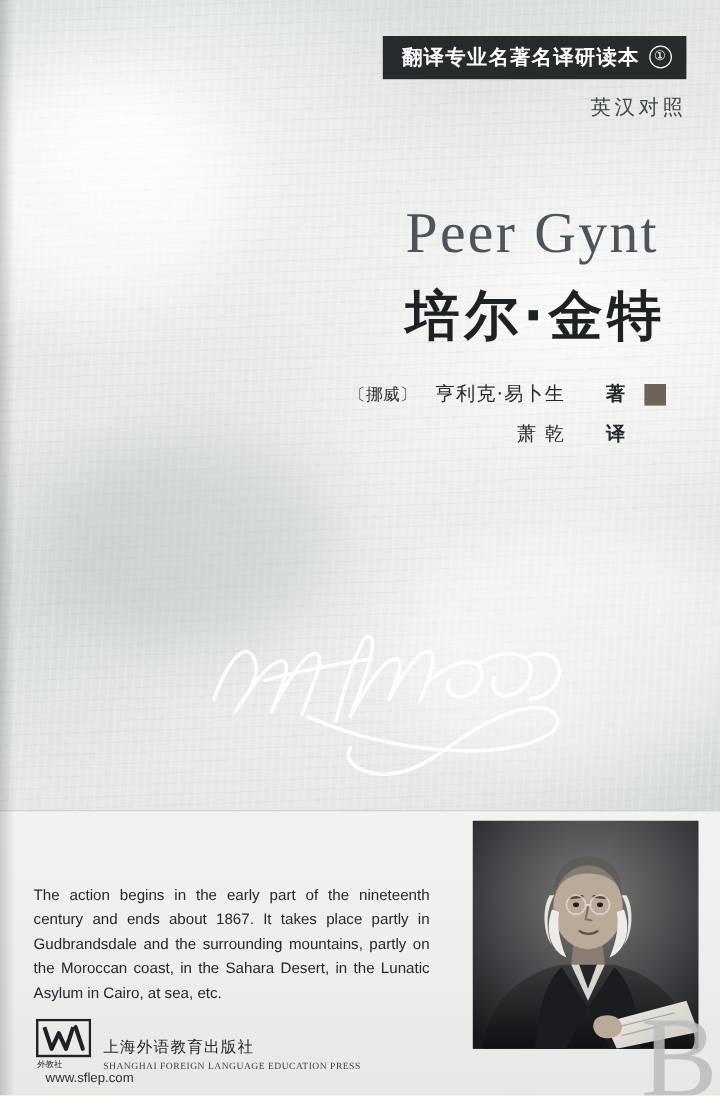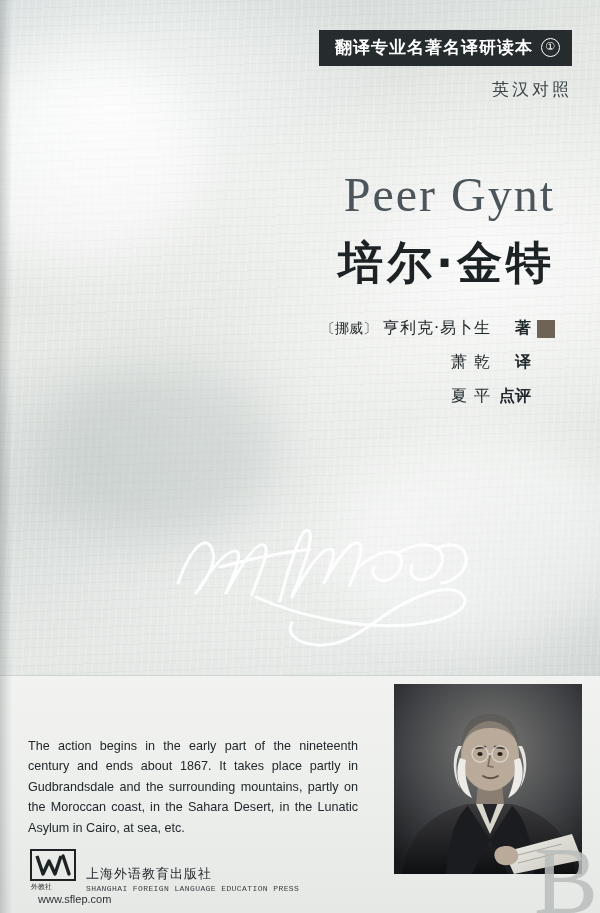--- a/index.html
+++ b/index.html
@@ -78,21 +78,21 @@
     font-size: 17px;
     color: #3d4548;
     letter-spacing: 3px;
     font-family: "DejaVu Sans", sans-serif;
   }
   
   .title-block {
     position: absolute;
     top: 170px;
     right: 45px;
-    text-align: right;
+    text-align: left;
     z-index: 5;
   }
   .title-en {
     font-family: "Liberation Serif", serif;
     font-size: 48px;
     color: #4c5559;
     letter-spacing: 2px;
     line-height: 1.06;
   }
   .title-zh {
@@ -109,21 +109,21 @@
     top: 318px;
     right: 45px;
     z-index: 5;
     font-family: "DejaVu Sans", sans-serif;
     color: #22282b;
   }
   .credit-row {
     display: flex;
     justify-content: flex-end;
     align-items: center;
-    gap: 6px;
+    gap: 16px;
     font-size: 16px;
     margin-bottom: 13px;
     white-space: nowrap;
   }
   .credit-role {
     font-weight: bold;
     min-width: 34px;
     text-align: right;
   }
   .credit-name {
@@ -196,21 +196,21 @@
     height: 44px;
   }
   .pub-text-zh {
     font-family: "DejaVu Sans", sans-serif;
     font-size: 13px;
     color: #1d2225;
     letter-spacing: 1px;
     line-height: 1.15;
   }
   .pub-text-en {
-    font-family: Liberation Mono, monospace;
+    font-family: Liberation Serif, serif;
     font-size: 8px;
     color: #3a4143;
     letter-spacing: 0.4px;
     margin-top: 2px;
   }
   .pub-url {
     position: absolute;
     left: 38px;
     bottom: 8px;
     font-family: "Liberation Sans", sans-serif;
@@ -266,25 +266,20 @@
   <div class="credits">
     <div class="credit-row">
       <span class="credit-country">〔挪威〕</span>
       <span class="credit-name">亨利克·易卜生</span>
       <span class="credit-role">著</span>
       <span class="credit-swatch"></span>
     </div>
     <div class="credit-row">
       <span class="credit-name">萧 乾</span>
       <span class="credit-role">译</span>
-      <span style="width:18px;"></span>
-    </div>
-    <div class="credit-row">
-      <span class="credit-name">夏 平</span>
-      <span class="credit-role">点评</span>
       <span style="width:18px;"></span>
     </div>
   </div>
 
   <div class="signature">
     <svg viewBox="0 0 330 160" width="330" height="160" xmlns="http://www.w3.org/2000/svg">
       <g fill="none" stroke="#ffffff" stroke-width="3" stroke-linecap="round" stroke-linejoin="round" opacity="0.95">
         <path d="M18 78 C32 40, 46 30, 52 44 C58 58, 44 78, 36 88 C50 66, 66 44, 76 46 C84 48, 72 74, 66 88 C80 62, 96 36, 104 40 C112 44, 96 76, 92 90"></path>
         <path d="M60 62 C90 54, 120 48, 150 44"></path>
         <path d="M120 96 C126 72, 134 46, 142 30 C146 22, 152 24, 150 36 C148 52, 138 76, 132 92 C146 66, 160 44, 170 44 C178 44, 170 64, 164 78 C176 56, 190 36, 198 38 C206 40, 196 64, 190 80"></path>

